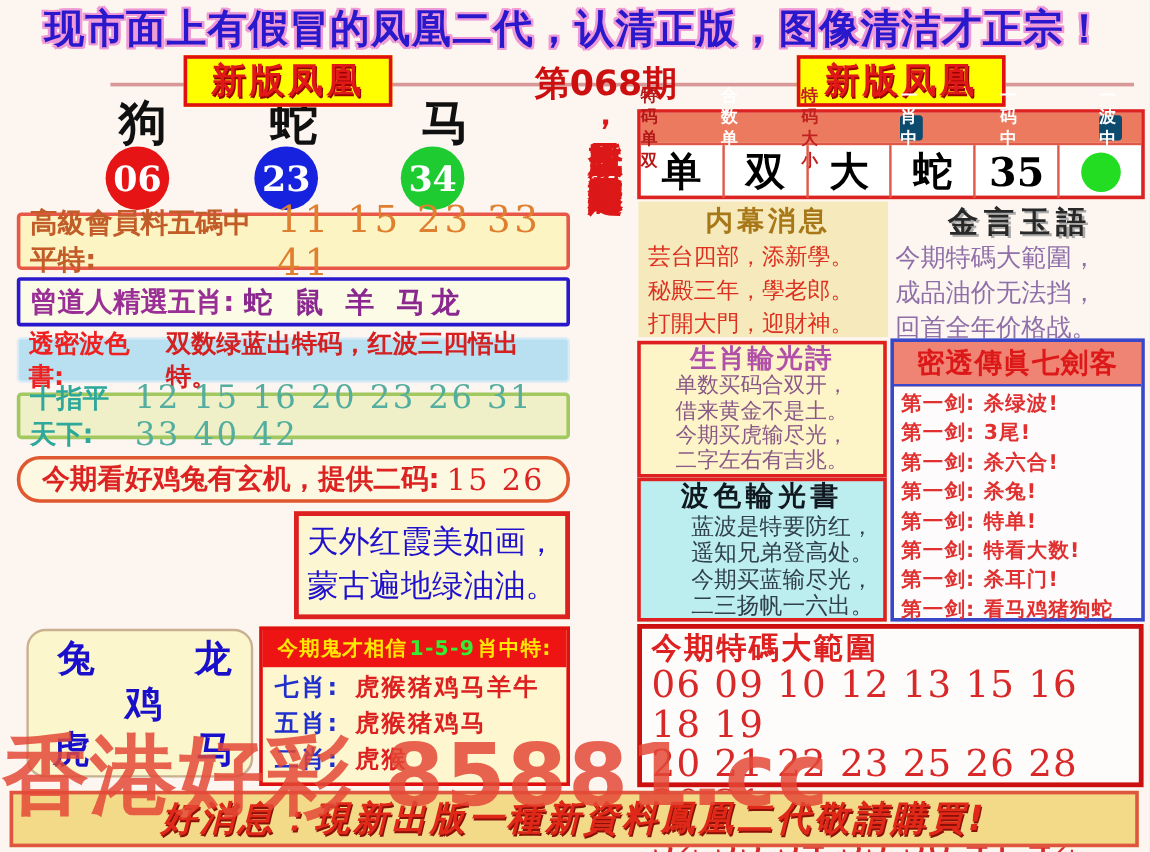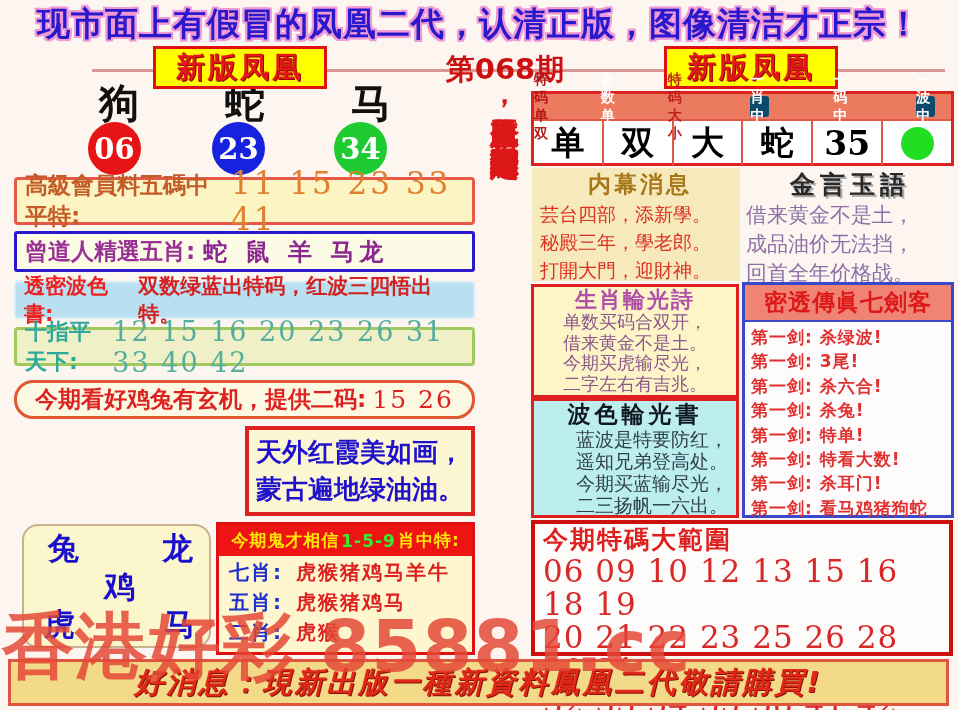--- a/index.html
+++ b/index.html
@@ -44,21 +44,21 @@
   #twocode{top:380px;height:39px;background:#fdf8e2;border:3px solid #e05830;border-radius:19px;justify-content:center;}
   #twocode .lb{color:#dd2222;font-weight:bold;font-size:23px;}
   #twocode .vl{color:#dd2222;font-size:25px;margin-left:6px;letter-spacing:2px;}
 
   #dujia{left:14px;top:426px;width:223px;height:90px;background:#f07a42;border:4px solid #dd1414;padding:1px 6px;}
   #dujia .ttl{color:#2222cc;font-weight:bold;font-size:19px;letter-spacing:2px;
     text-shadow:1px 1px 0 #ffd9b8;}
   #dujia .ln{color:#2012cc;font-weight:bold;font-size:27px;line-height:31px;letter-spacing:1px;}
   #poem{left:245px;top:426px;width:230px;height:90px;background:#fdf6d2;border:4px solid #dd2020;
     display:flex;flex-direction:column;justify-content:center;align-items:center;}
-  #poem .ln{color:#2012cc;font-weight:bold;font-size:26px;line-height:37px;}
+  #poem .ln{color:#2012cc;font-weight:normal;font-size:26px;line-height:37px;}
 
   #zbox{left:22px;top:524px;width:189px;height:124px;background:#fcf6cc;border:2px solid #c8b090;border-radius:16px;}
   .zchar{position:absolute;color:#1a10cc;font-weight:bold;font-size:31px;}
   #z-tl{left:24px;top:2px;} #z-tr{left:138px;top:2px;} #z-mid{left:80px;top:40px;}
   #z-bl{left:20px;top:78px;} #z-br{left:140px;top:78px;}
 
   #guicai{left:216px;top:522px;width:259px;height:133px;border:3px solid #e01010;background:#fdf6ce;}
   #guicai .hd{height:31px;background:#ee1414;display:flex;align-items:center;justify-content:center;
     font-size:17px;font-weight:bold;letter-spacing:1px;}
   #guicai .hd .y{color:#ffe800;} #guicai .hd .g{color:#33ee33;padding:0 2px;}
@@ -214,21 +214,21 @@
   </div>
 
   <div class="abs" id="neimu">
     <div class="ttl">内幕消息</div>
     <div class="ln">芸台四部，添新學。</div>
     <div class="ln">秘殿三年，學老郎。</div>
     <div class="ln">打開大門，迎財神。</div>
   </div>
   <div class="abs" id="jinyan">
     <div class="ttl">金言玉語</div>
-    <div class="ln">借来黄金不是土，</div>
+    <div class="ln">今期特碼大範圍，</div>
     <div class="ln">成品油价无法挡，</div>
     <div class="ln">回首全年价格战。</div>
   </div>
 
   <div class="abs" id="shengxiao">
     <div class="ttl">生肖輪光詩</div>
     <div class="ln">单数买码合双开，</div>
     <div class="ln">借来黄金不是土。</div>
     <div class="ln">今期买虎输尽光，</div>
     <div class="ln">二字左右有吉兆。</div>

